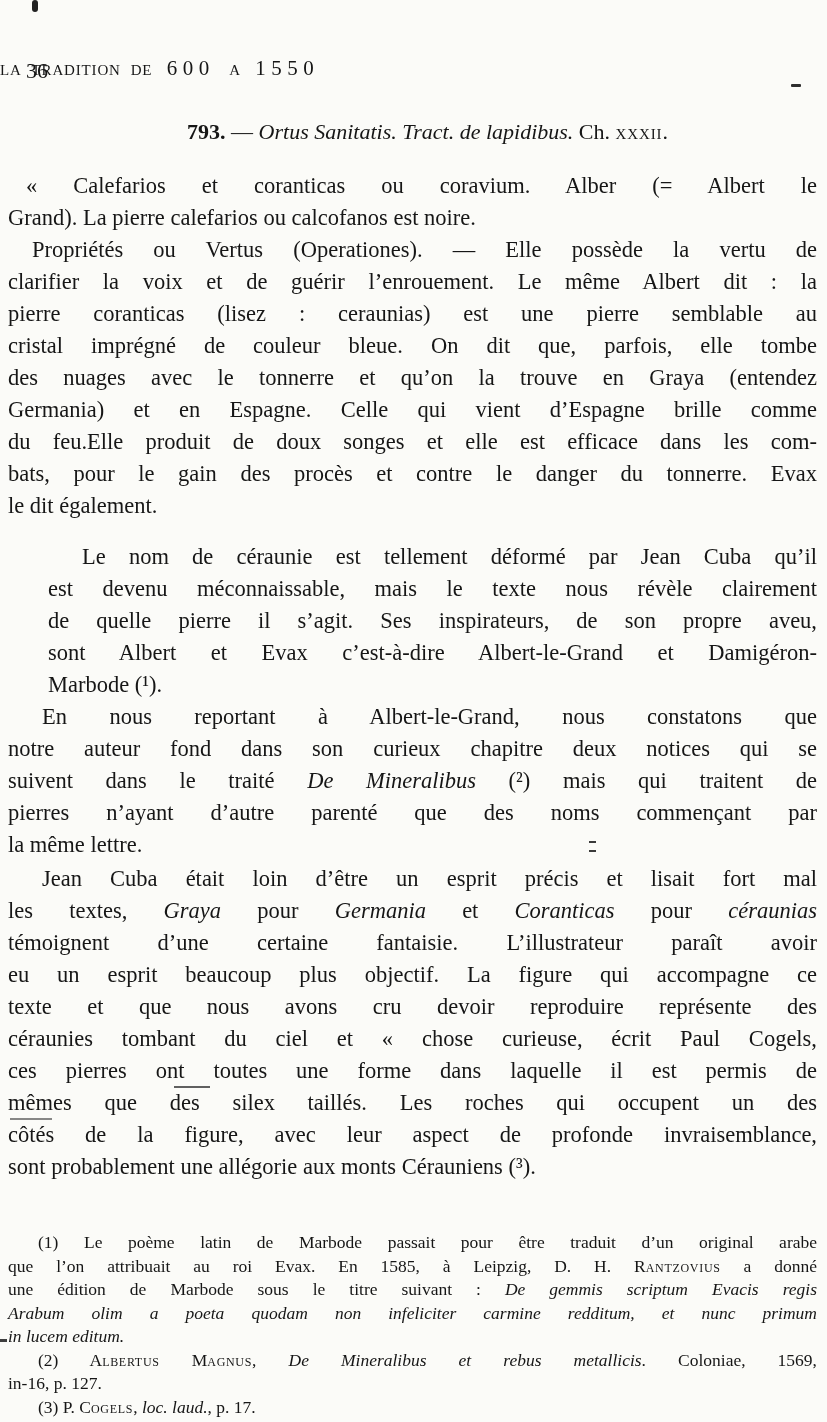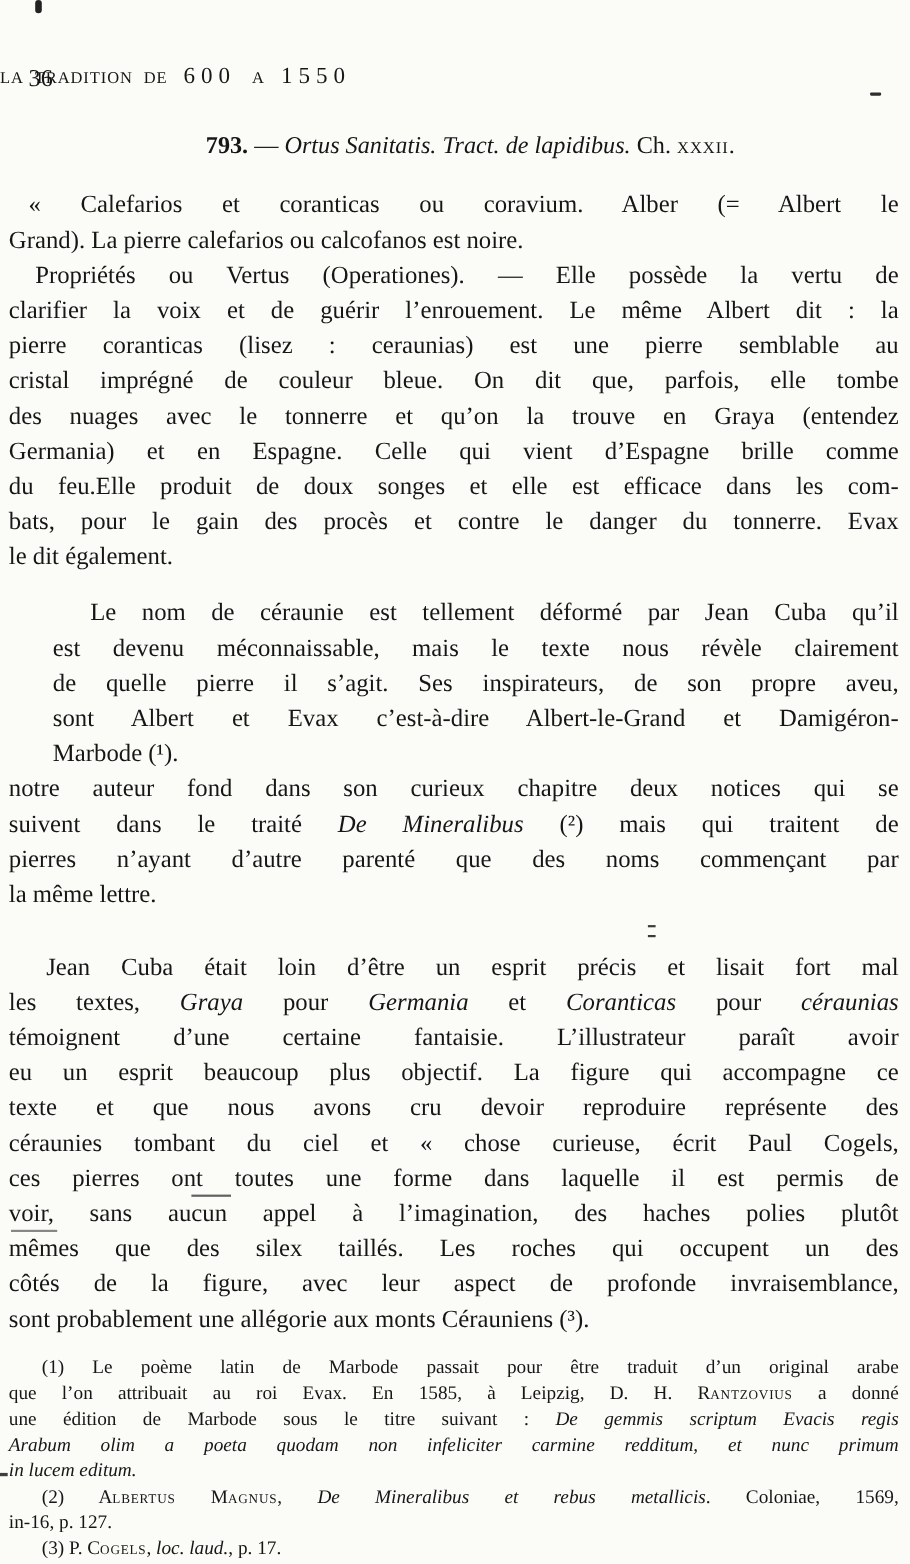--- a/index.html
+++ b/index.html
@@ -93,34 +93,34 @@
       <div class="line it last">le dit également.</div>
     </div>
   <div id="para-2" class="block">
       <div class="line" style="text-indent: 34px;">Le nom de céraunie est tellement déformé par Jean Cuba qu’il</div>
       <div class="line">est devenu méconnaissable, mais le texte nous révèle clairement</div>
       <div class="line">de quelle pierre il s’agit. Ses inspirateurs, de son propre aveu,</div>
       <div class="line">sont Albert et Evax c’est-à-dire Albert-le-Grand et Damigéron-</div>
       <div class="line last">Marbode (¹).</div>
     </div>
   <div id="para-3" class="block">
+      <div class="line" style="text-indent: 34px;">En nous reportant à Albert-le-Grand, nous constatons que</div>
       <div class="line">notre auteur fond dans son curieux chapitre deux notices qui se</div>
       <div class="line">suivent dans le traité <i>De Mineralibus</i> (²) mais qui traitent de</div>
       <div class="line">pierres n’ayant d’autre parenté que des noms commençant par</div>
       <div class="line last">la même lettre.</div>
     </div>
   <div id="para-4" class="block">
       <div class="line" style="text-indent: 34px;">Jean Cuba était loin d’être un esprit précis et lisait fort mal</div>
       <div class="line">les textes, <i>Graya</i> pour <i>Germania</i> et <i>Coranticas</i> pour <i>céraunias</i></div>
       <div class="line">témoignent d’une certaine fantaisie. L’illustrateur paraît avoir</div>
       <div class="line">eu un esprit beaucoup plus objectif. La figure qui accompagne ce</div>
       <div class="line">texte et que nous avons cru devoir reproduire représente des</div>
       <div class="line">céraunies tombant du ciel et « chose curieuse, écrit Paul Cogels,</div>
       <div class="line">ces pierres ont toutes une forme dans laquelle il est permis de</div>
-      <div class="line">voir, sans aucun appel à l’imagination, des haches polies plutôt</div>
       <div class="line">mêmes que des silex taillés. Les roches qui occupent un des</div>
       <div class="line">côtés de la figure, avec leur aspect de profonde invraisemblance,</div>
       <div class="line last">sont probablement une allégorie aux monts Cérauniens (³).</div>
     </div>
   <div id="footnotes" class="block">
       <div class="line" style="text-indent: 30px;">(1) Le poème latin de Marbode passait pour être traduit d’un original arabe</div>
       <div class="line">que l’on attribuait au roi Evax. En 1585, à Leipzig, D. H. R<span class="sc">antzovius</span> a donné</div>
       <div class="line">une édition de Marbode sous le titre suivant : <i>De gemmis scriptum Evacis regis</i></div>
       <div class="line"><i>Arabum olim a poeta quodam non infeliciter carmine redditum, et nunc primum</i></div>
       <div class="line last"><i>in lucem editum.</i></div>

